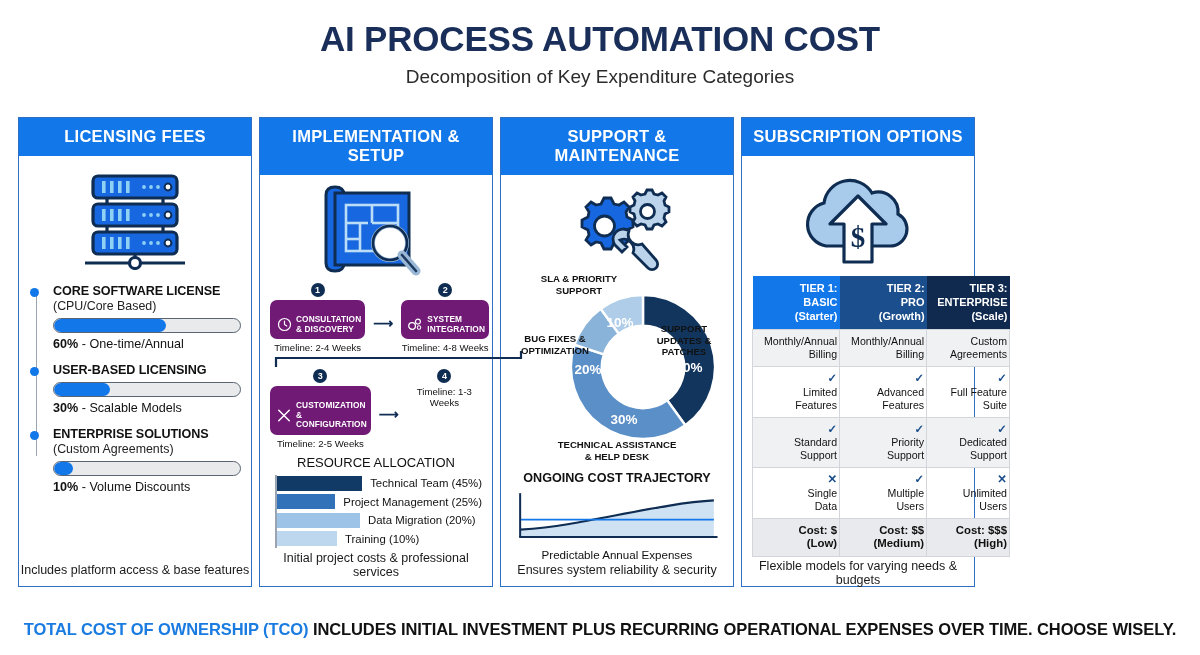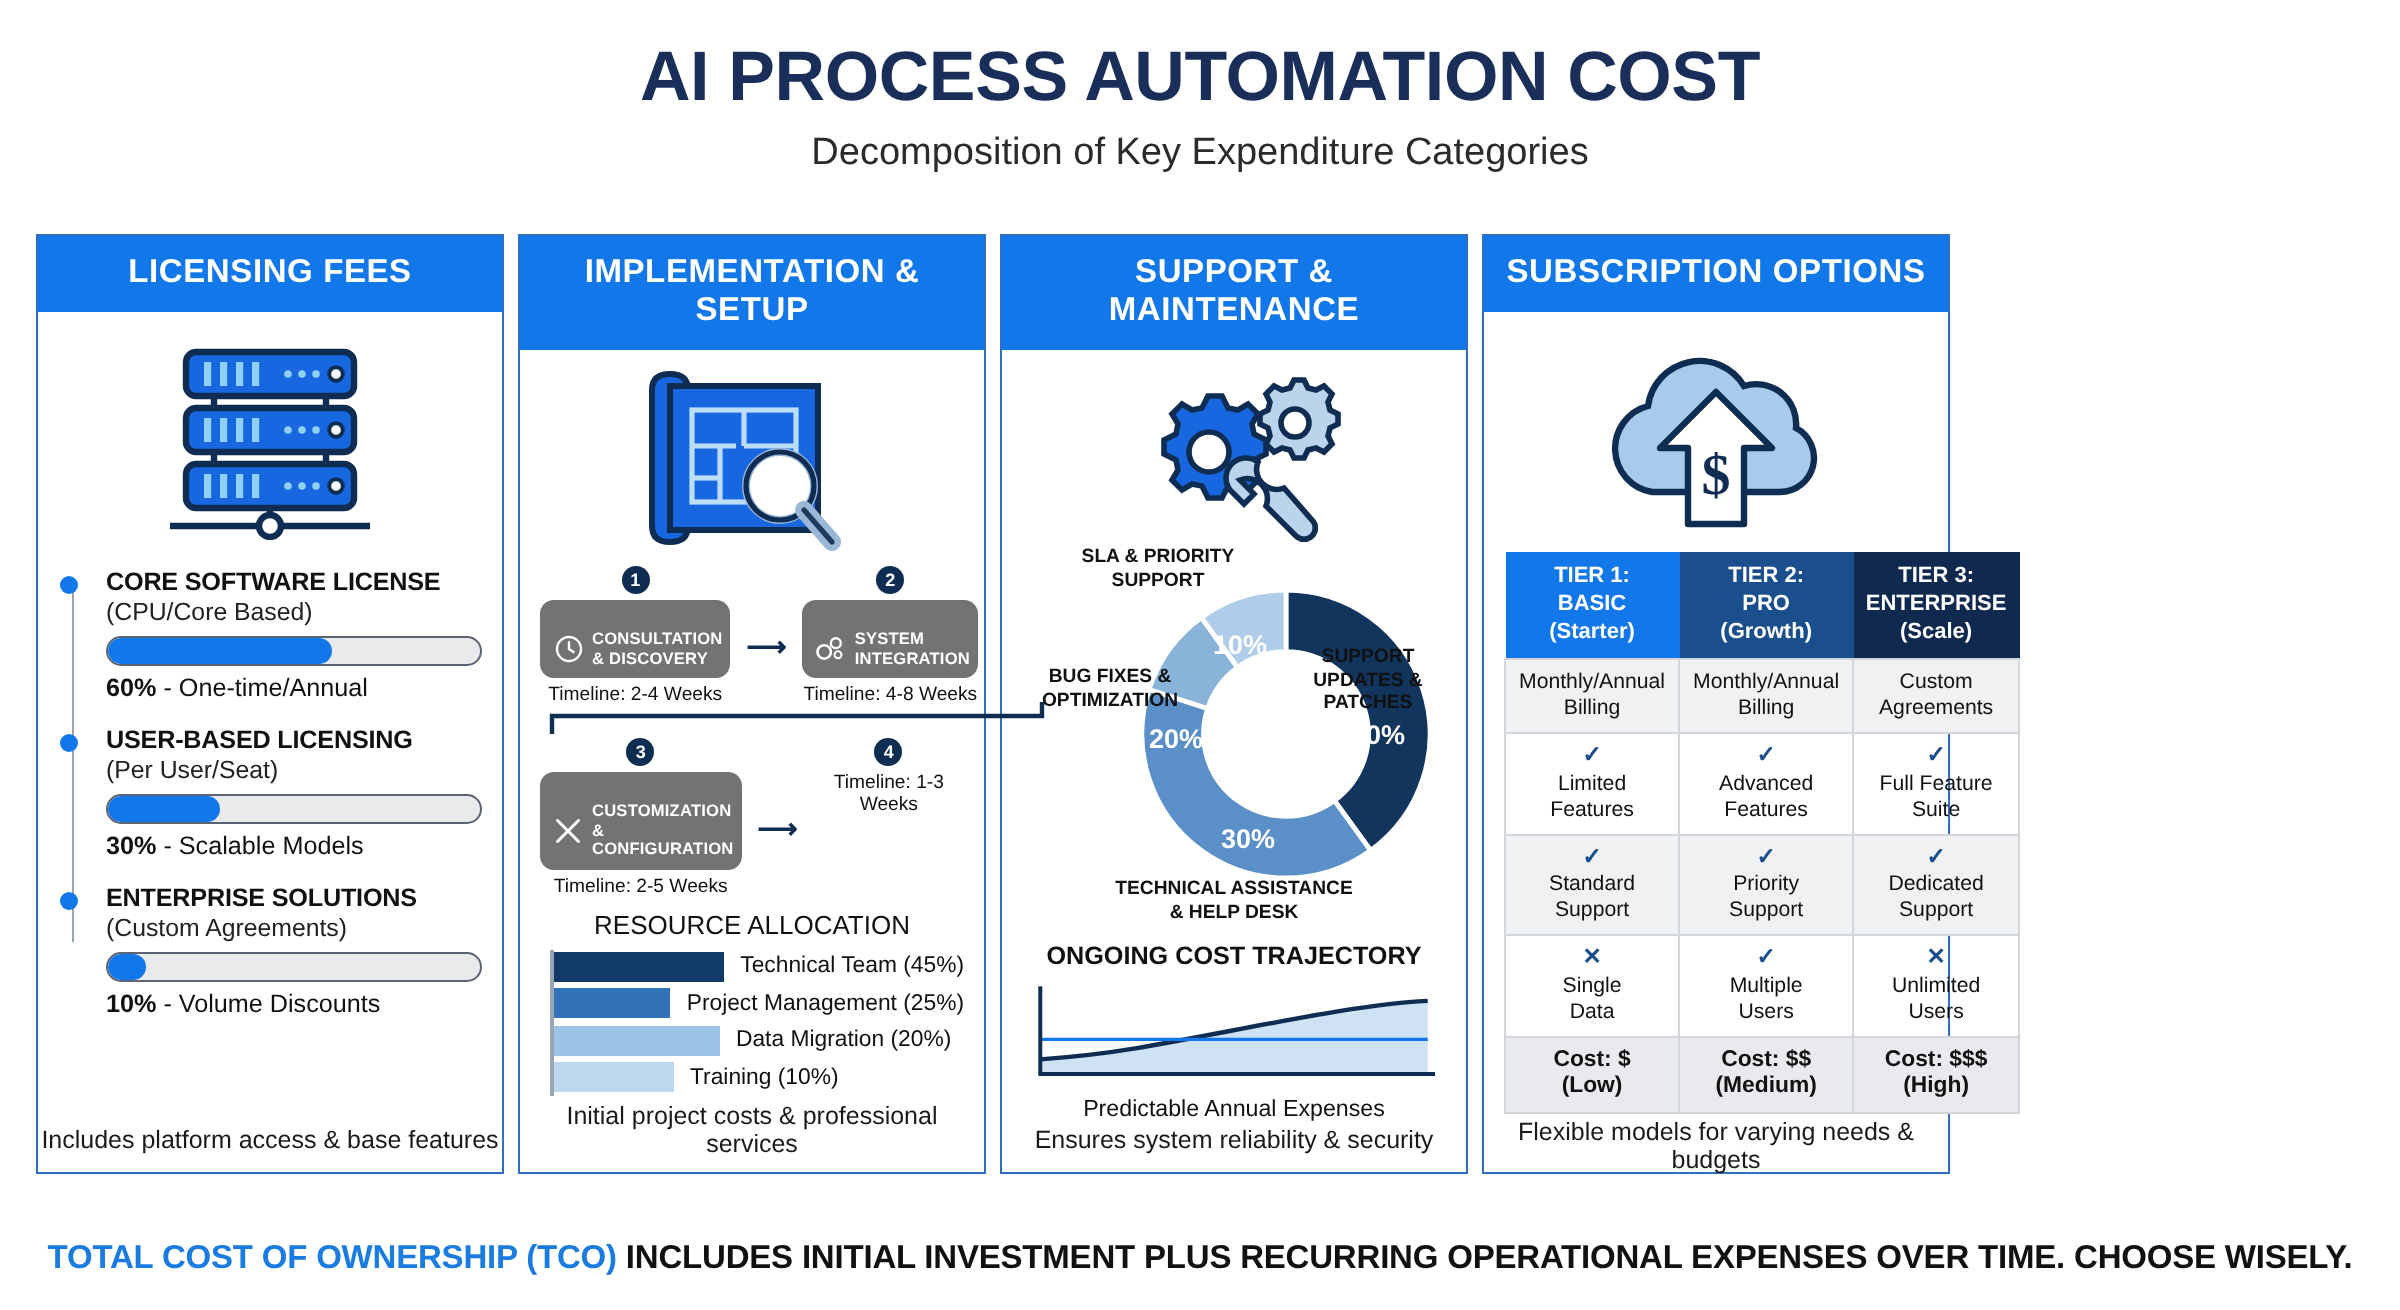--- a/index.html
+++ b/index.html
@@ -71,21 +71,21 @@
   .bp-wrap { display:flex; justify-content:center; padding-top:6px; height:100px;}
   .steps { margin-top: 4px; position:relative; }
   .step-row { display:flex; align-items:flex-start; gap:8px; justify-content:space-between; }
   .step { width:113px; position:relative; }
   .step-num {
     width:14px;height:14px;border-radius:50%;background:#0f2d52;color:#fff;
     font-size:9px;font-weight:bold;display:flex;align-items:center;justify-content:center;
     margin:0 auto 3px auto;
   }
   .step-box {
-    background:#737373; border-radius:7px; color:#fff;
+    background:#701a75; border-radius:7px; color:#fff;
     display:flex; align-items:center; gap:4px; padding:15px 4px 5px 6px;
     min-height:30px;
   }
   .step-ico { flex:0 0 16px; display:flex; align-items:center; justify-content:center; }
   .step-txt { font-size:8.3px; font-weight:bold; line-height:1.15; letter-spacing:0.1px; }
   .step-time { font-size:9.6px; text-align:center; margin-top:3px; color:#111; }
   .arrow-mid {
     align-self:center; margin-top:10px; color:#0f2d52; font-size:14px; font-weight:bold;
   }
   .flow-connector { position:relative; height:16px; }
@@ -100,21 +100,21 @@
   
   .gear-wrap { display:flex; justify-content:center; padding-top:8px; }
   .donut-area { position:relative; height:190px; margin-top:2px; }
   .donut-lbl { position:absolute; font-size:9.6px; font-weight:bold; color:#111; text-align:center; line-height:1.2; }
   .traj-title { text-align:center; font-size:12.6px; font-weight:bold; color:#111; margin-top:4px;}
   .traj-cap { text-align:center; font-size:11.6px; color:#111; margin-top:1px;}
 
   
   .cloud-wrap { display:flex; justify-content:center; padding-top:10px; height:110px;}
   .tier-table { width:258px; margin:6px auto 0 auto; border-collapse:collapse; }
-  .tier-table td { text-align:center; vertical-align:middle; font-size:10.6px; color:#111; line-height:1.22;
+  .tier-table td { text-align:right; vertical-align:middle; font-size:10.6px; color:#111; line-height:1.22;
     border:1px solid #d2d5d9; padding:5px 2px; }
   .tier-head td { color:#fff; font-weight:bold; font-size:11px; border:none; padding:6px 2px; line-height:1.25;}
   .th1 { background:#1277E8; }
   .th2 { background:#1B4E8C; }
   .th3 { background:#10294F; }
   .tier-shade { background:#f0f1f3; }
   .mark { display:block; font-size:11.5px; color:#1B4E8C; font-weight:bold; line-height:1.1; margin-bottom:1px;}
   .cost-row td { font-weight:bold; font-size:11.4px; background:#e9eaed; }
 
   
@@ -193,21 +193,20 @@
             <div class="lic-sub">(CPU/Core Based)</div>
             <div class="bar-track">
               <div class="bar-fill" style="width:60%"></div>
             </div>
             <div class="lic-val"><b>60%</b><span> - One-time/Annual</span></div>
           </div>
 
           <div class="lic-item">
             <span class="lic-dot"></span>
             <div class="lic-name">USER-BASED LICENSING</div>
-            <div class="lic-sub">(Per User/Seat)</div>
             <div class="bar-track">
               <div class="bar-fill" style="width:30%"></div>
             </div>
             <div class="lic-val"><b>30%</b><span> - Scalable Models</span></div>
           </div>
 
           <div class="lic-item">
             <span class="lic-dot"></span>
             <div class="lic-name">ENTERPRISE SOLUTIONS</div>
             <div class="lic-sub">(Custom Agreements)</div>

